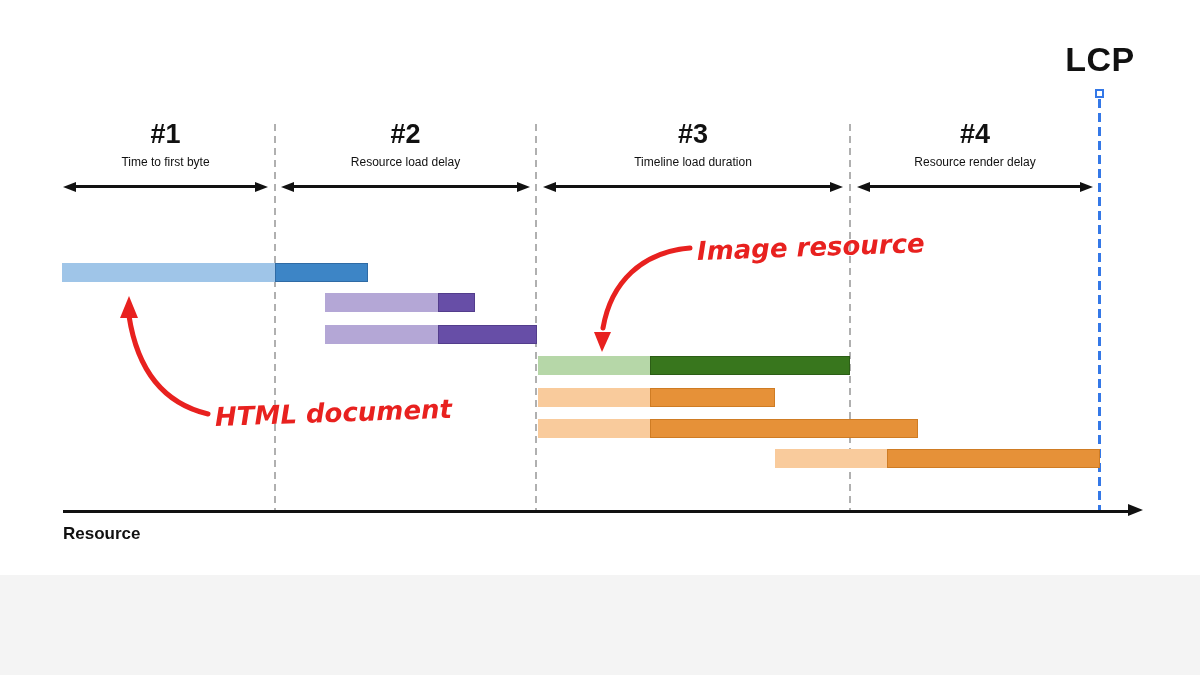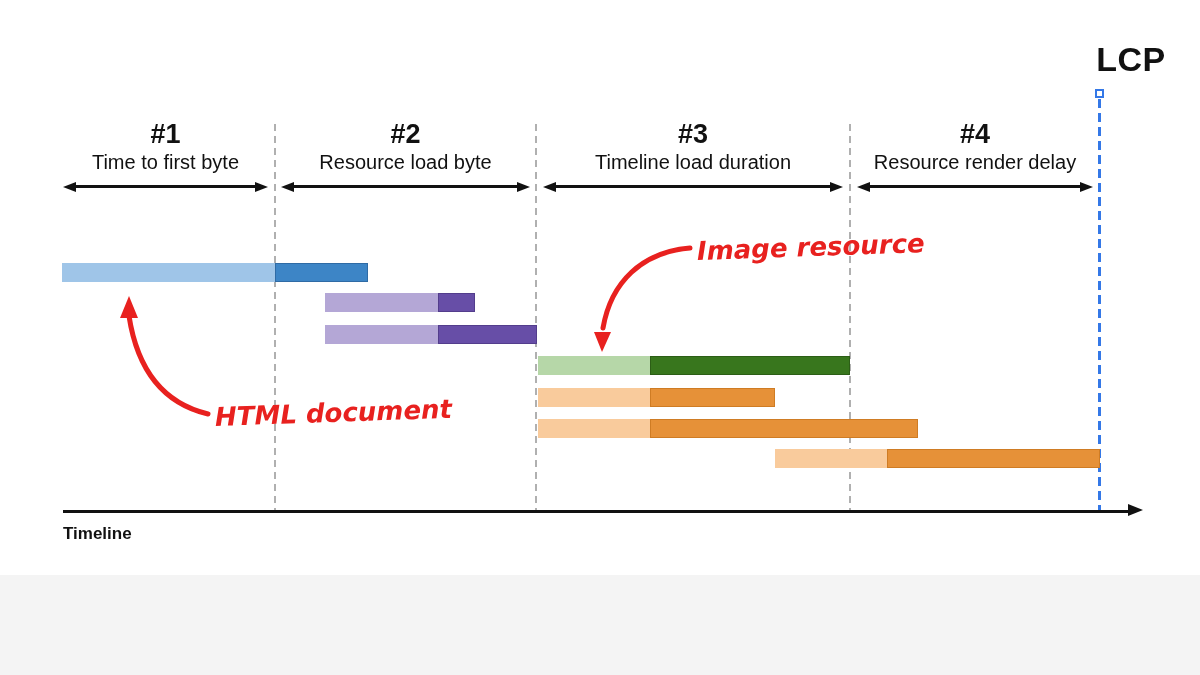--- a/index.html
+++ b/index.html
@@ -5,33 +5,33 @@
   :root{
     --red:#e8211f; --lcp:#3478e7; --sep:#b0b0b0; --ink:#111; --band:#f4f4f4;
   }
   html,body{margin:0;padding:0;background:#fff;}
   .canvas{
     position:relative; width:1200px; height:675px; overflow:hidden;
     background:#fff; font-family:"Liberation Sans", sans-serif; color:var(--ink);
   }
   
   .lcp-title{position:absolute; left:1058px; top:40px; width:84px; text-align:center;
-    font-size:34px; font-weight:700; letter-spacing:.5px;margin-left:31px;}
+    font-size:34px; font-weight:700; letter-spacing:.5px;}
   .lcp-marker{position:absolute; left:1095px; top:89px; width:9px; height:9px;
     box-sizing:border-box; border:2px solid var(--lcp); background:#fff;}
   .lcp-line{position:absolute; left:1098px; top:99px; width:3px; height:413px;
     background:repeating-linear-gradient(to bottom, var(--lcp) 0 9px, transparent 9px 14px);}
   
   .sep{position:absolute; top:124px; height:388px; width:2px;
     background:repeating-linear-gradient(to bottom, var(--sep) 0 7px, transparent 7px 12px);}
   .sep1{left:274px;} .sep2{left:535px;} .sep3{left:849px;}
   
   .phase{position:absolute; top:118px; text-align:center;}
   .pnum{font-size:27px; font-weight:700; line-height:33px;}
-  .plabel{font-size:20px; font-weight:500; line-height:22px;}
+  .plabel{font-size:12px; font-weight:500; line-height:22px;}
   .parrow{display:flex; align-items:center; margin-top:8px; height:11px;}
   .ah{width:0; height:0; border-top:5.5px solid transparent; border-bottom:5.5px solid transparent;}
   .ah-l{border-right:13px solid var(--ink);}
   .ah-r{border-left:13px solid var(--ink);}
   .shaft{flex:1; height:3px; background:var(--ink);}
   
   .bar{position:absolute; left:0; right:0; height:19px;}
   .seg{position:absolute; top:0; height:19px; box-sizing:border-box;}
   .seg.dark{border:1.5px solid transparent;}
   
@@ -68,21 +68,21 @@
     <div class="plabel">Time to first byte</div>
     <div class="parrow">
       <span class="ah ah-l"></span>
       <span class="shaft"></span>
       <span class="ah ah-r"></span>
     </div>
   </div>
 
   <div class="phase" style="left:281px;width:249px;">
     <div class="pnum">#2</div>
-    <div class="plabel">Resource load byte</div>
+    <div class="plabel">Resource load delay</div>
     <div class="parrow">
       <span class="ah ah-l"></span>
       <span class="shaft"></span>
       <span class="ah ah-r"></span>
     </div>
   </div>
 
   <div class="phase" style="left:543px;width:300px;">
     <div class="pnum">#3</div>
     <div class="plabel">Timeline load duration</div>
@@ -141,17 +141,17 @@
   </svg>
 
   <div class="scribble" style="left:215px; top:402px;">HTML document</div>
   <svg class="ann-svg" style="left:108px; top:288px;" width="120" height="140" viewBox="0 0 120 140">
     <path d="M 100 126 C 58 116, 30 86, 21 28"></path>
     <polygon points="21,8 12,30 30,30"></polygon>
   </svg>
 
   <div class="axis"></div>
   <div class="axis-head"></div>
-  <div class="timeline-label">Timeline</div>
+  <div class="timeline-label">Resource</div>
 
   <div class="legend-band" id="legend"></div>
 
 </div>
 
 </body></html>

